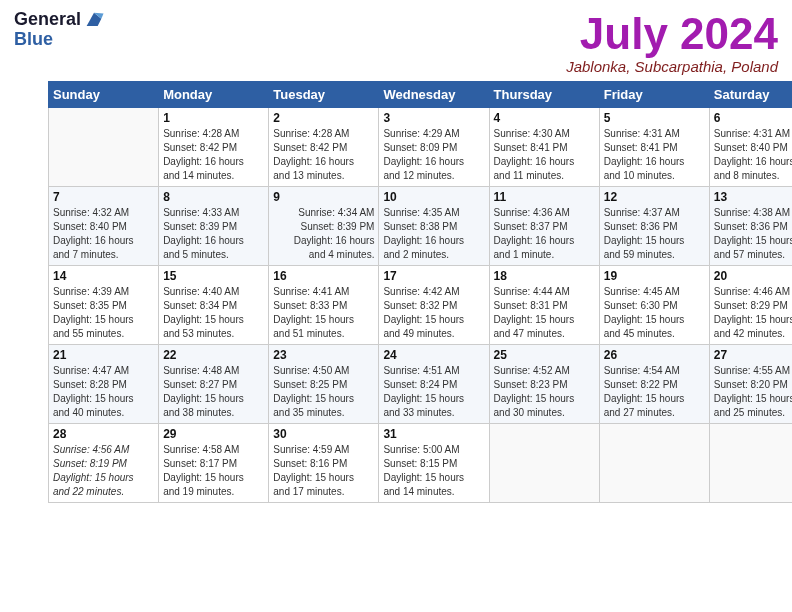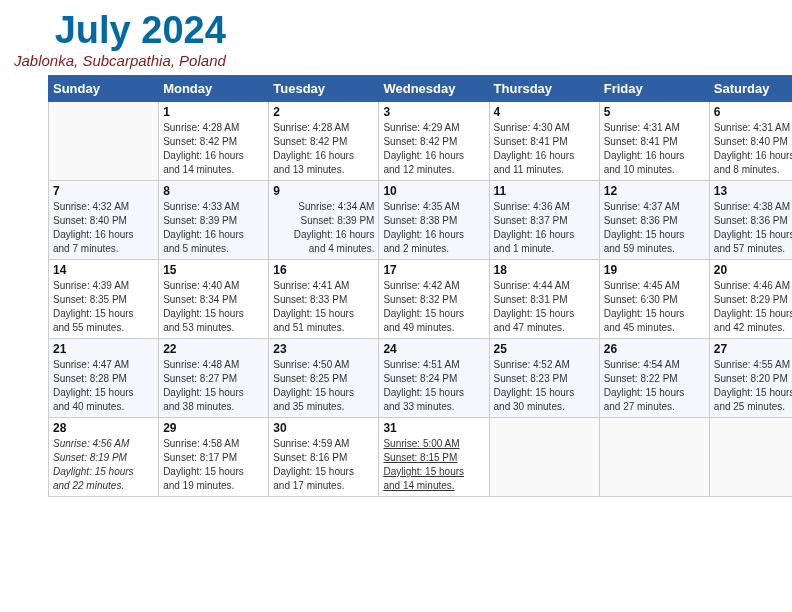--- a/index.html
+++ b/index.html
@@ -31,23 +31,23 @@
     .logo-icon {
       width: 22px;
       height: 22px;
       margin-left: 2px;
       margin-top: -2px;
     }
     .title-block {
       text-align: right;
     }
     .calendar-title {
-      font-size: 38px;
+      font-size: 44px;
       font-weight: bold;
-      color: #0369a1;
+      color: #a21caf;
       line-height: 1.1;
     }
     .calendar-subtitle {
       font-size: 15px;
       color: #7f1d1d;
       font-style: italic;
     }
     table {
       width: 100%;
       border-collapse: collapse;
@@ -89,20 +89,34 @@
       background: #f4f7fb;
     }
     tr:nth-child(even) td.empty {
       background: #eef1f5;
     }
   </style>
 </head>
 <body>
 
 <div class="header">
+  <div class="logo">
+    <div>
+      <div style="display:flex;align-items:center;">
+        <span class="logo-text">General</span>
+        <svg class="logo-icon" viewBox="0 0 30 25">
+          <polygon points="5,22 15,4 25,12 20,22" fill="#2e5fa3"></polygon>
+          <polygon points="15,4 25,12 28,5" fill="#5b9bd5"></polygon>
+        </svg>
+      </div>
+      <div style="display:flex;">
+        <span class="logo-text" style="color:#2e5fa3;font-weight:bold;font-size:18px;">Blue</span>
+      </div>
+    </div>
+  </div>
   <div class="title-block">
     <div class="calendar-title">July 2024</div>
     <div class="calendar-subtitle">Jablonka, Subcarpathia, Poland</div>
   </div>
 </div>
 
 <table>
   <thead>
     <tr>
     <th>Sunday</th>
@@ -127,21 +141,21 @@
         <td>
           <div class="day-num">2</div>
           <div class="day-info" style="white-space: pre-line;">Sunrise: 4:28 AM
 Sunset: 8:42 PM
 Daylight: 16 hours
 and 13 minutes.</div>
         </td>
         <td>
           <div class="day-num">3</div>
           <div class="day-info" style="white-space: pre-line;">Sunrise: 4:29 AM
-Sunset: 8:42 PM
+Sunset: 8:09 PM
 Daylight: 16 hours
 and 12 minutes.</div>
         </td>
         <td>
           <div class="day-num">4</div>
           <div class="day-info" style="white-space: pre-line;">Sunrise: 4:30 AM
 Sunset: 8:41 PM
 Daylight: 16 hours
 and 11 minutes.</div>
         </td>
@@ -330,21 +344,21 @@
         </td>
         <td>
           <div class="day-num">30</div>
           <div class="day-info" style="white-space: pre-line;">Sunrise: 4:59 AM
 Sunset: 8:16 PM
 Daylight: 15 hours
 and 17 minutes.</div>
         </td>
         <td>
           <div class="day-num">31</div>
-          <div class="day-info" style="white-space: pre-line; text-decoration: underline;">Sunrise: 5:00 AM
+          <div class="day-info" style="white-space: pre-line;">Sunrise: 5:00 AM
 Sunset: 8:15 PM
 Daylight: 15 hours
 and 14 minutes.</div>
         </td>
         <td class="empty"></td>
         <td class="empty"></td>
         <td class="empty"></td>
       </tr>
     </tbody>
 </table>

